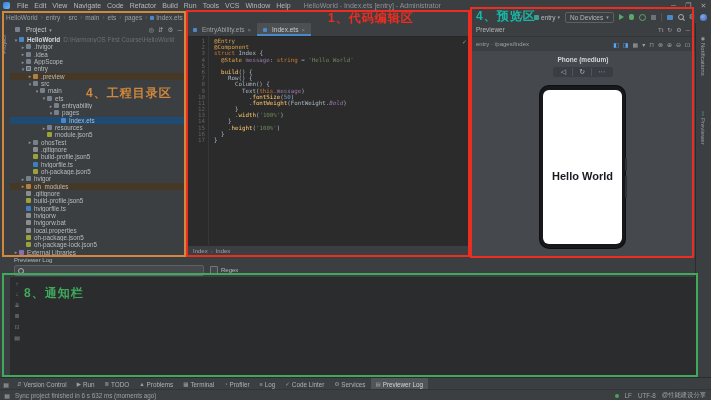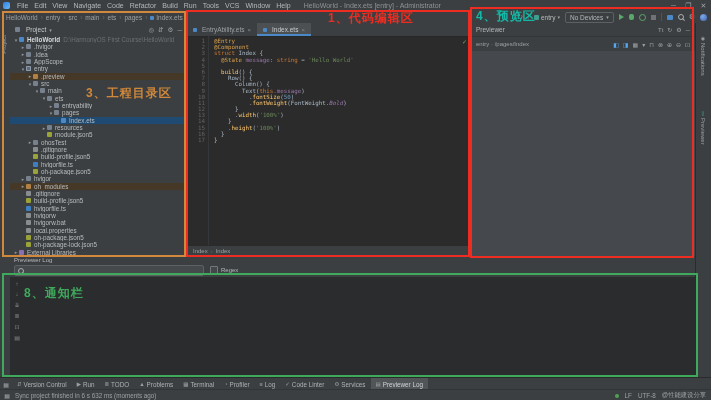--- a/index.html
+++ b/index.html
@@ -426,20 +426,35 @@
           <span class="icon-blue">◨</span>
           <span>▦</span>
           <span>▾</span>
           <span>⊓</span>
           <span>⊗</span>
           <span>⊕</span>
           <span>⊖</span>
           <span>⊡</span>
         </span>
     </div>
+    <div class="pv-body">
+      <div class="device-label">Phone (medium)</div>
+      <div class="pill" id="pv-pill">
+          <span>◁</span>
+          <span>↻</span>
+          <span>⋯</span>
+        </div>
+      <div class="phone">
+        <div class="screen">
+          <span class="hello">Hello World</span>
+        </div>
+        <div class="sbtn" style="top:72px;height:13px"></div>
+        <div class="sbtn" style="top:90px;height:22px"></div>
+      </div>
+    </div>
   </div>
 
   <div class="abs right-strip" id="right-strip">
       <span class="rtab" style="top: 12px;"><span class="ric">◉</span>Notifications</span>
       <span class="rtab" style="top: 87px;"><span class="ric" style="color: rgb(77, 182, 172);">▯</span>Previewer</span>
     </div>
 
   <div class="abs log-panel">
     <span class="log-title">Previewer Log</span>
     <span class="log-search">
@@ -490,16 +505,16 @@
         <span>@性能建设分享</span>
       </span>
   </div>
 
   <div class="ann ann-b1" style="border-color: rgb(238, 45, 34);"></div>
   <div class="ann ann-b2" style="border-color: rgb(63, 169, 92);"></div>
   <div class="ann ann-b3" style="border-color: rgb(208, 136, 60);"></div>
   <div class="ann ann-b4" style="border-color: rgb(238, 45, 34);"></div>
   <div class="ann-label ann-l1">1、代码编辑区</div>
   <div class="ann-label ann-l2">8、通知栏</div>
-  <div class="ann-label ann-l3">3、工程目录区</div>
+  <div class="ann-label ann-l3">4、工程目录区</div>
   <div class="ann-label ann-l4">4、预览区</div>
 
 </div>
 
 </body></html>

